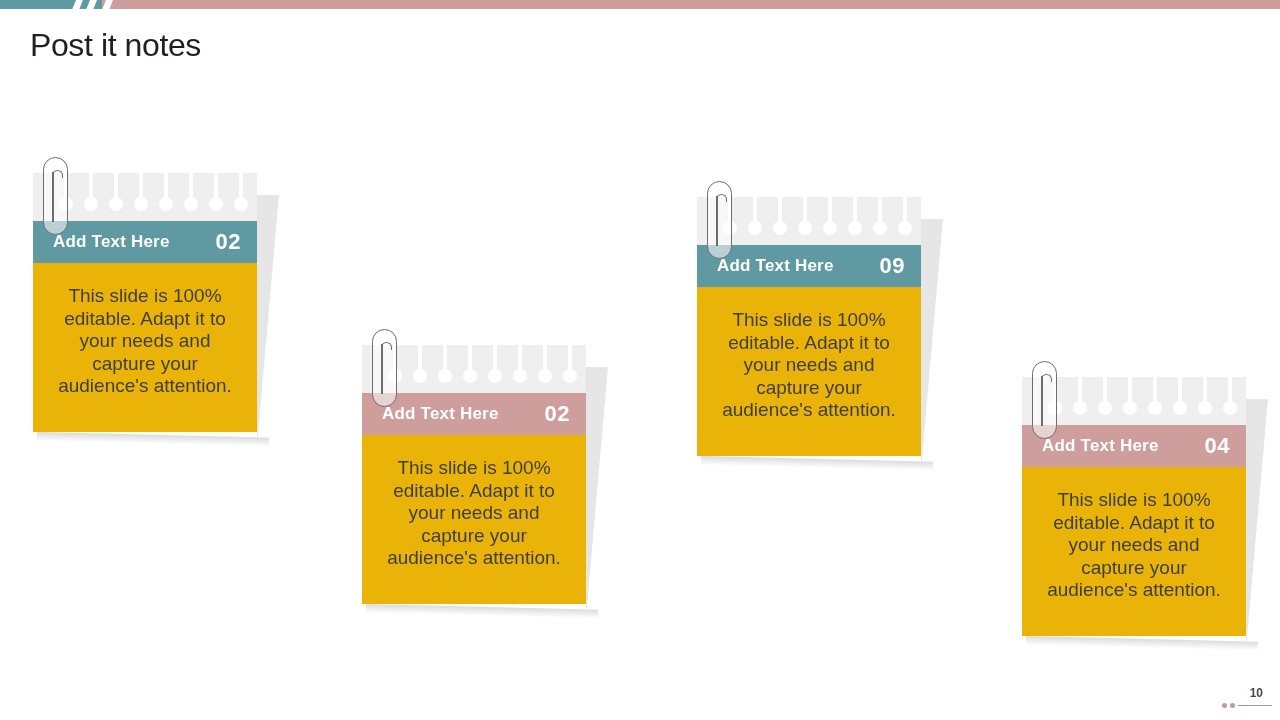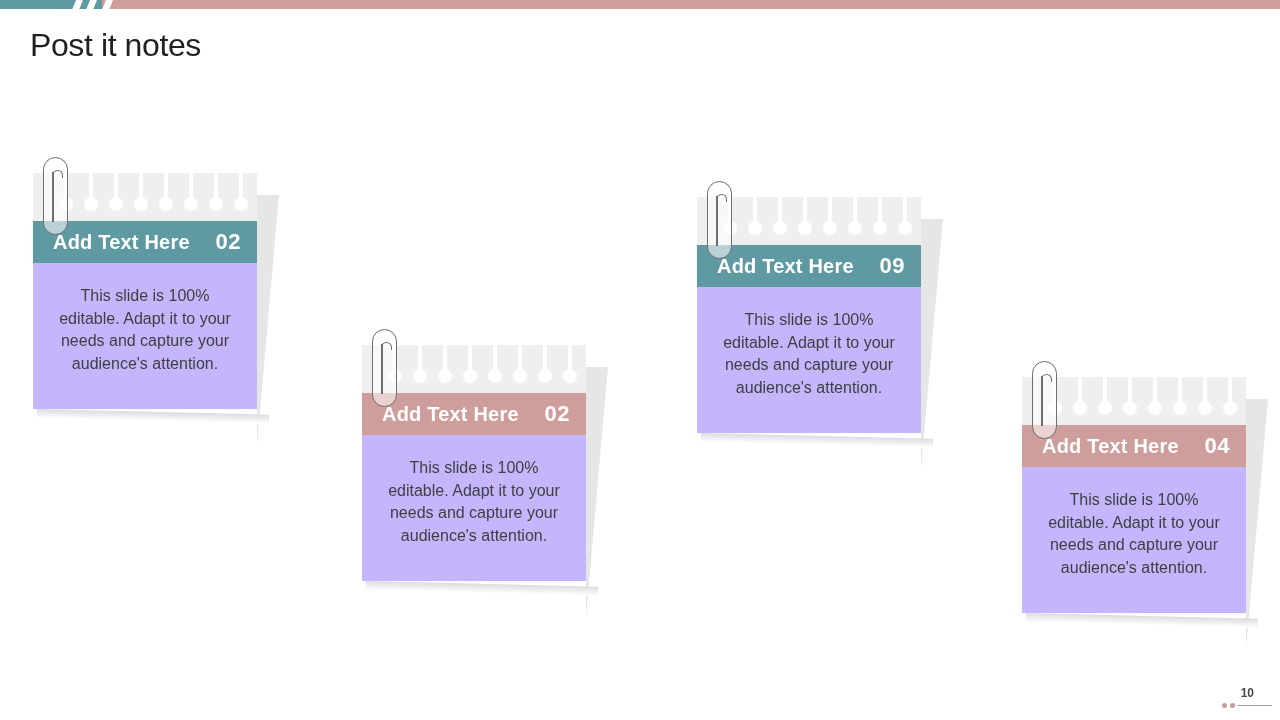--- a/index.html
+++ b/index.html
@@ -164,45 +164,45 @@
     align-items: center;
     justify-content: space-between;
     padding: 0 16px 0 20px;
     box-sizing: border-box;
     z-index: 3;
   }
   .note-header.teal { background: #5f9aa3; }
   .note-header.rose { background: #cd9e9b; }
   .note-header .hdr-label {
     color: #ffffff;
-    font-size: 20px;
+    font-size: 17px;
     font-weight: bold;
     letter-spacing: .2px;
   }
   .note-header .hdr-num {
     color: #ffffff;
     font-size: 22px;
     font-weight: bold;
     letter-spacing: .5px;
   }
 
   
   .note-text {
     padding: 22px 18px 34px 18px;
     text-align: center;
-    font-size: 16px;
+    font-size: 19px;
     line-height: 22.6px;
     color: #3f3f3f;
-    background: #c4b5fd;
+    background: #eab308;
   }
 
   
   #page-number {
     position: absolute;
-    right: 26px;
+    right: 17px;
     bottom: 20px;
     font-size: 12px;
     font-weight: bold;
     color: #4a4a4a;
     text-align: right;
   }
   #footer-deco {
     position: absolute;
     right: 8px;
     bottom: 11px;

